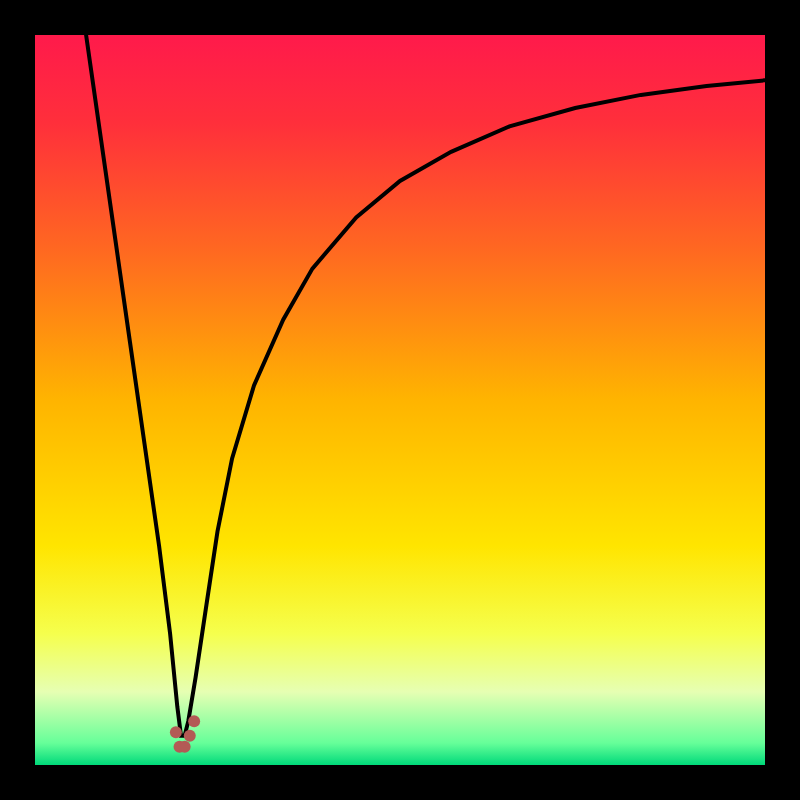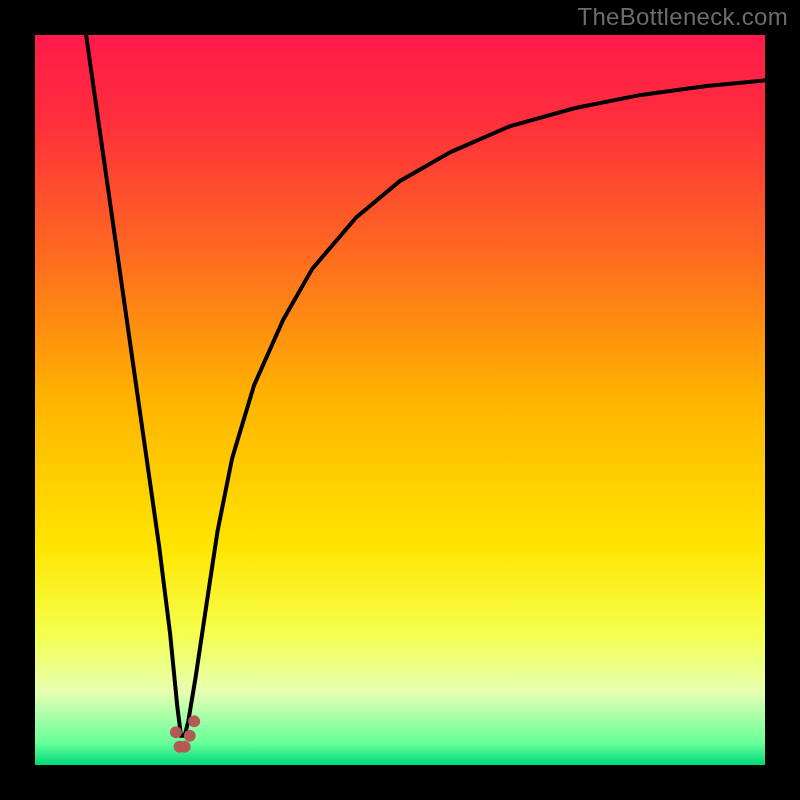--- a/index.html
+++ b/index.html
@@ -32,21 +32,20 @@
     left: 35px;
     top: 35px;
     width: 730px;
     height: 730px;
   }
 </style>
 </head>
 <body>
 
 <div class="frame">
-  <div class="watermark">TheBottleneck.com</div>
   <svg class="plot" viewBox="0 0 730 730" preserveAspectRatio="none">
     <defs>
       <linearGradient id="bg-grad" x1="0" y1="0" x2="0" y2="1">
           <stop offset="0%" stop-color="#ff1a4b"></stop>
           <stop offset="12%" stop-color="#ff2f3b"></stop>
           <stop offset="30%" stop-color="#ff6a20"></stop>
           <stop offset="50%" stop-color="#ffb400"></stop>
           <stop offset="70%" stop-color="#ffe500"></stop>
           <stop offset="82%" stop-color="#f5ff4d"></stop>
           <stop offset="90%" stop-color="#e6ffb3"></stop>

